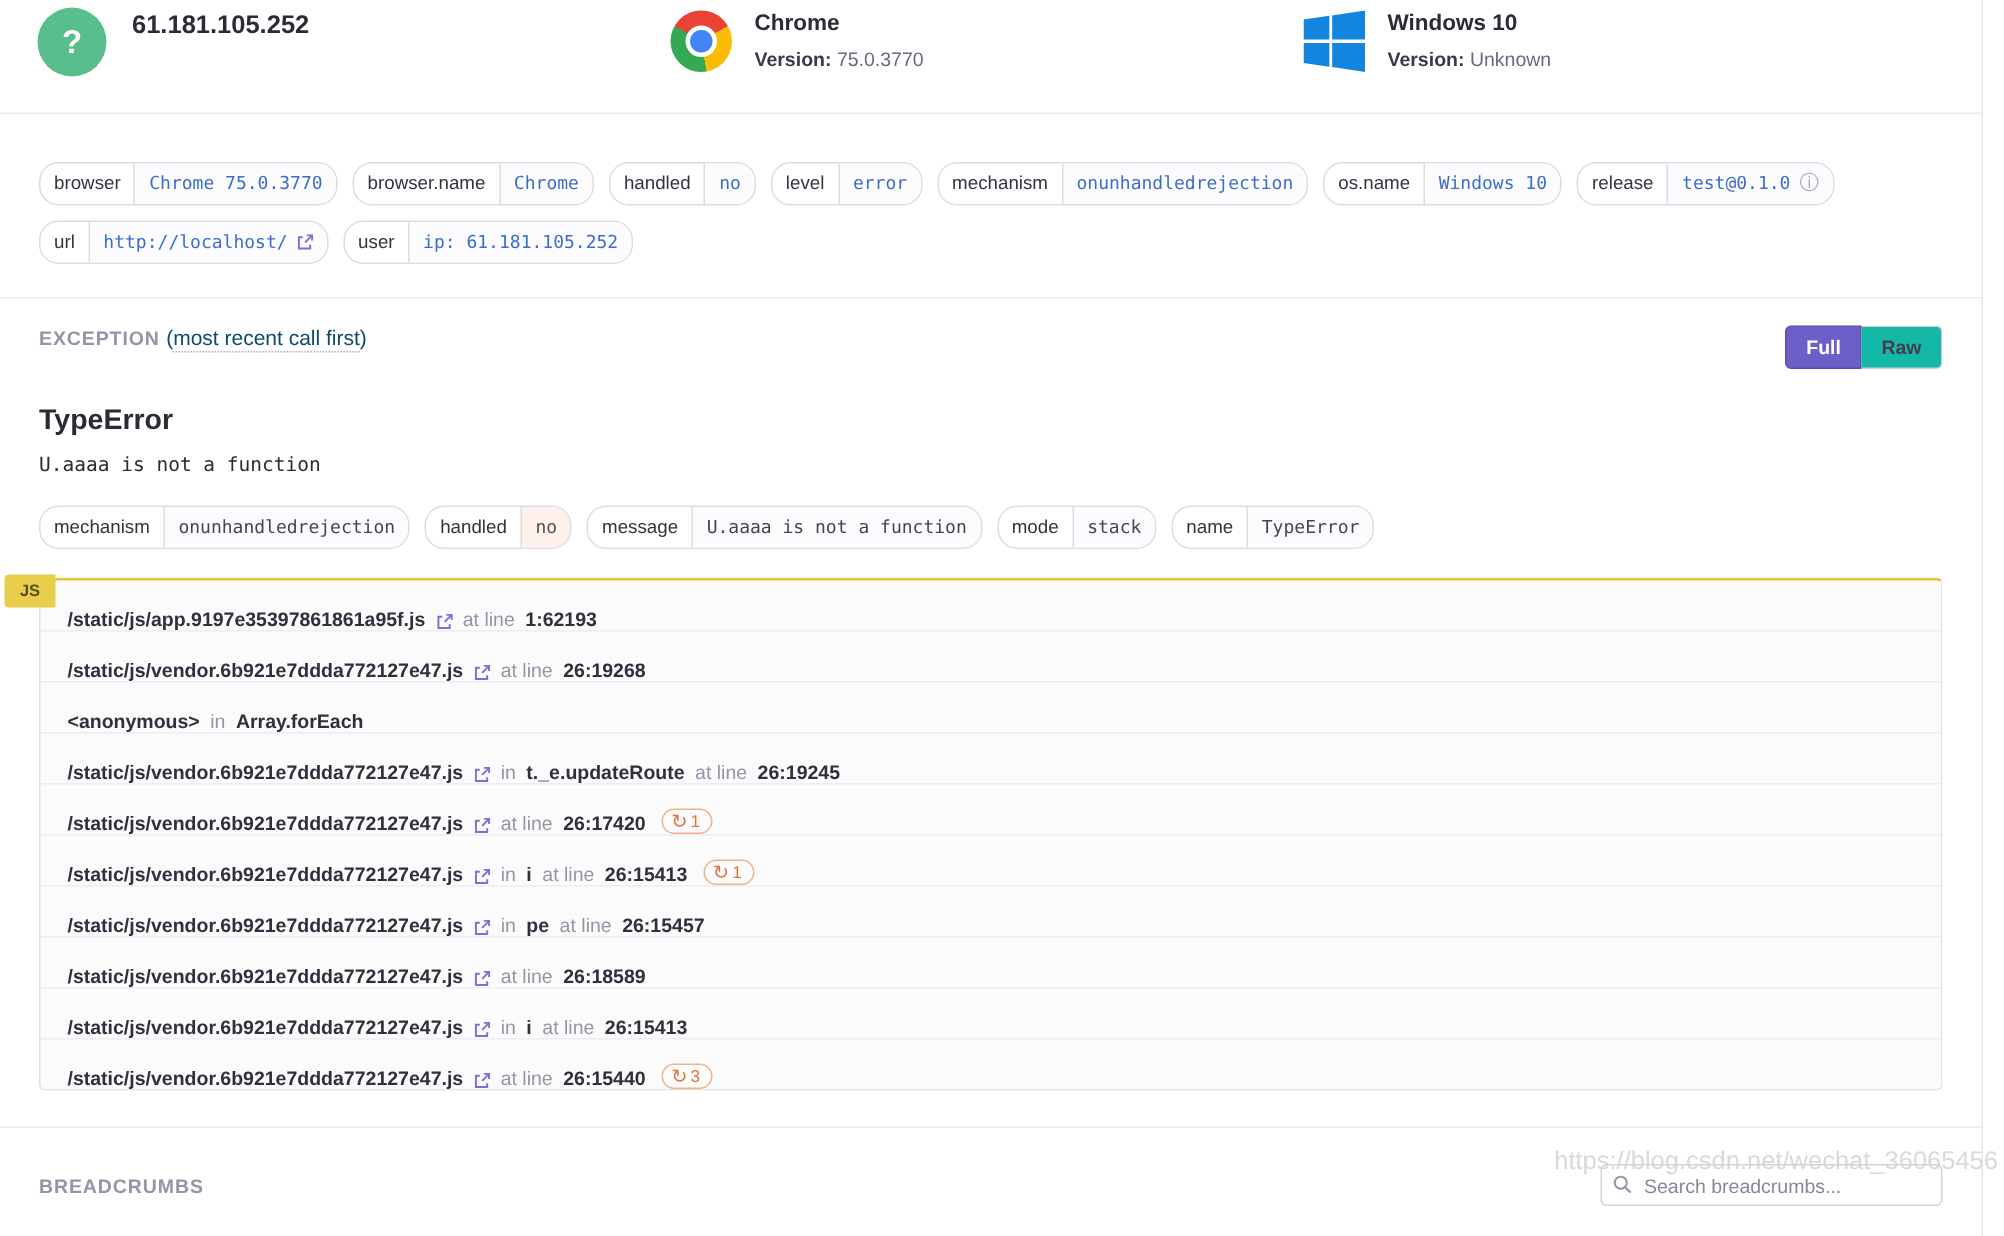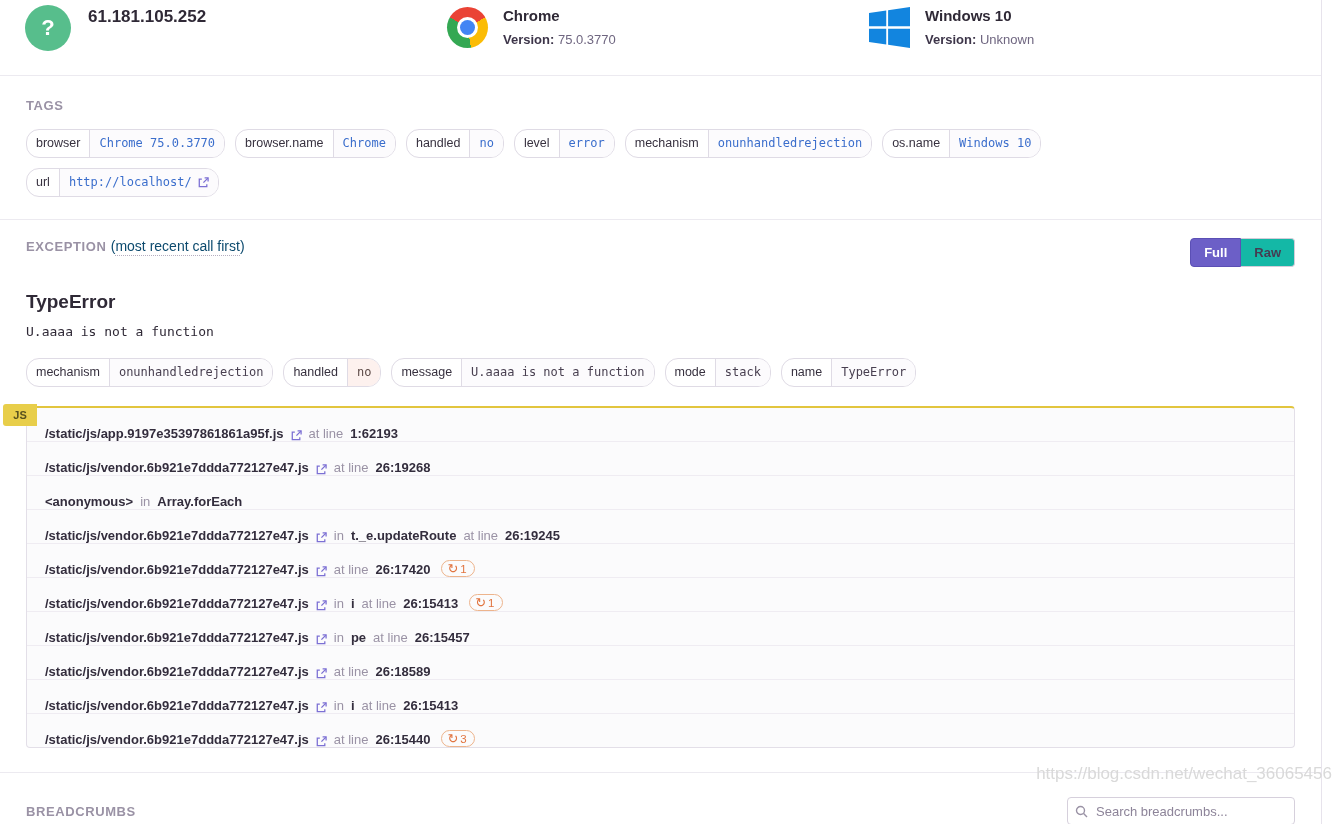--- a/index.html
+++ b/index.html
@@ -117,21 +117,20 @@
         <div class="hg-name">Windows 10</div>
         <div class="hg-version">
           <b>Version:</b>
           <span>Unknown</span>
         </div>
       </div>
     </div>
   </div>
 
   <div class="section tags">
-    <div class="sec-label">TAGS</div>
     <div id="tags-pills">
         <div class="pill-row">
           <span class="pill">
             <span class="pill-key">browser</span>
             <span class="pill-val pill-val-blue">Chrome 75.0.3770</span>
           </span>
           <span class="pill">
             <span class="pill-key">browser.name</span>
             <span class="pill-val pill-val-blue">Chrome</span>
           </span>
@@ -143,32 +142,40 @@
             <span class="pill-key">level</span>
             <span class="pill-val pill-val-blue">error</span>
           </span>
           <span class="pill">
             <span class="pill-key">mechanism</span>
             <span class="pill-val pill-val-blue">onunhandledrejection</span>
           </span>
           <span class="pill">
             <span class="pill-key">os.name</span>
             <span class="pill-val pill-val-blue">Windows 10</span>
+          </span>
+          <span class="pill">
+            <span class="pill-key">release</span>
+            <span class="pill-val pill-val-blue">test@0.1.0<span class="info-icon">ⓘ</span></span>
           </span>
         </div>
         <div class="pill-row">
           <span class="pill">
             <span class="pill-key">url</span>
             <span class="pill-val pill-val-blue">http://localhost/<span class="ext-icon">
                 <svg width="11" height="11" viewBox="0 0 12 12" fill="none" stroke="#7c70d4" stroke-width="1.4">
                   <path d="M4.2 2.4H1.4v8.2h8.2V7.8"></path>
                   <path d="M7.2 1h3.8v3.8"></path>
                   <path d="M10.8 1.2 5.9 6.1"></path>
                 </svg>
               </span></span>
+          </span>
+          <span class="pill">
+            <span class="pill-key">user</span>
+            <span class="pill-val pill-val-blue">ip: 61.181.105.252</span>
           </span>
         </div>
       </div>
   </div>
 
   <div class="section exception">
     <div class="exc-head">
       <div class="sec-label">
         <span>EXCEPTION</span>
         <span class="exc-subtitle">

